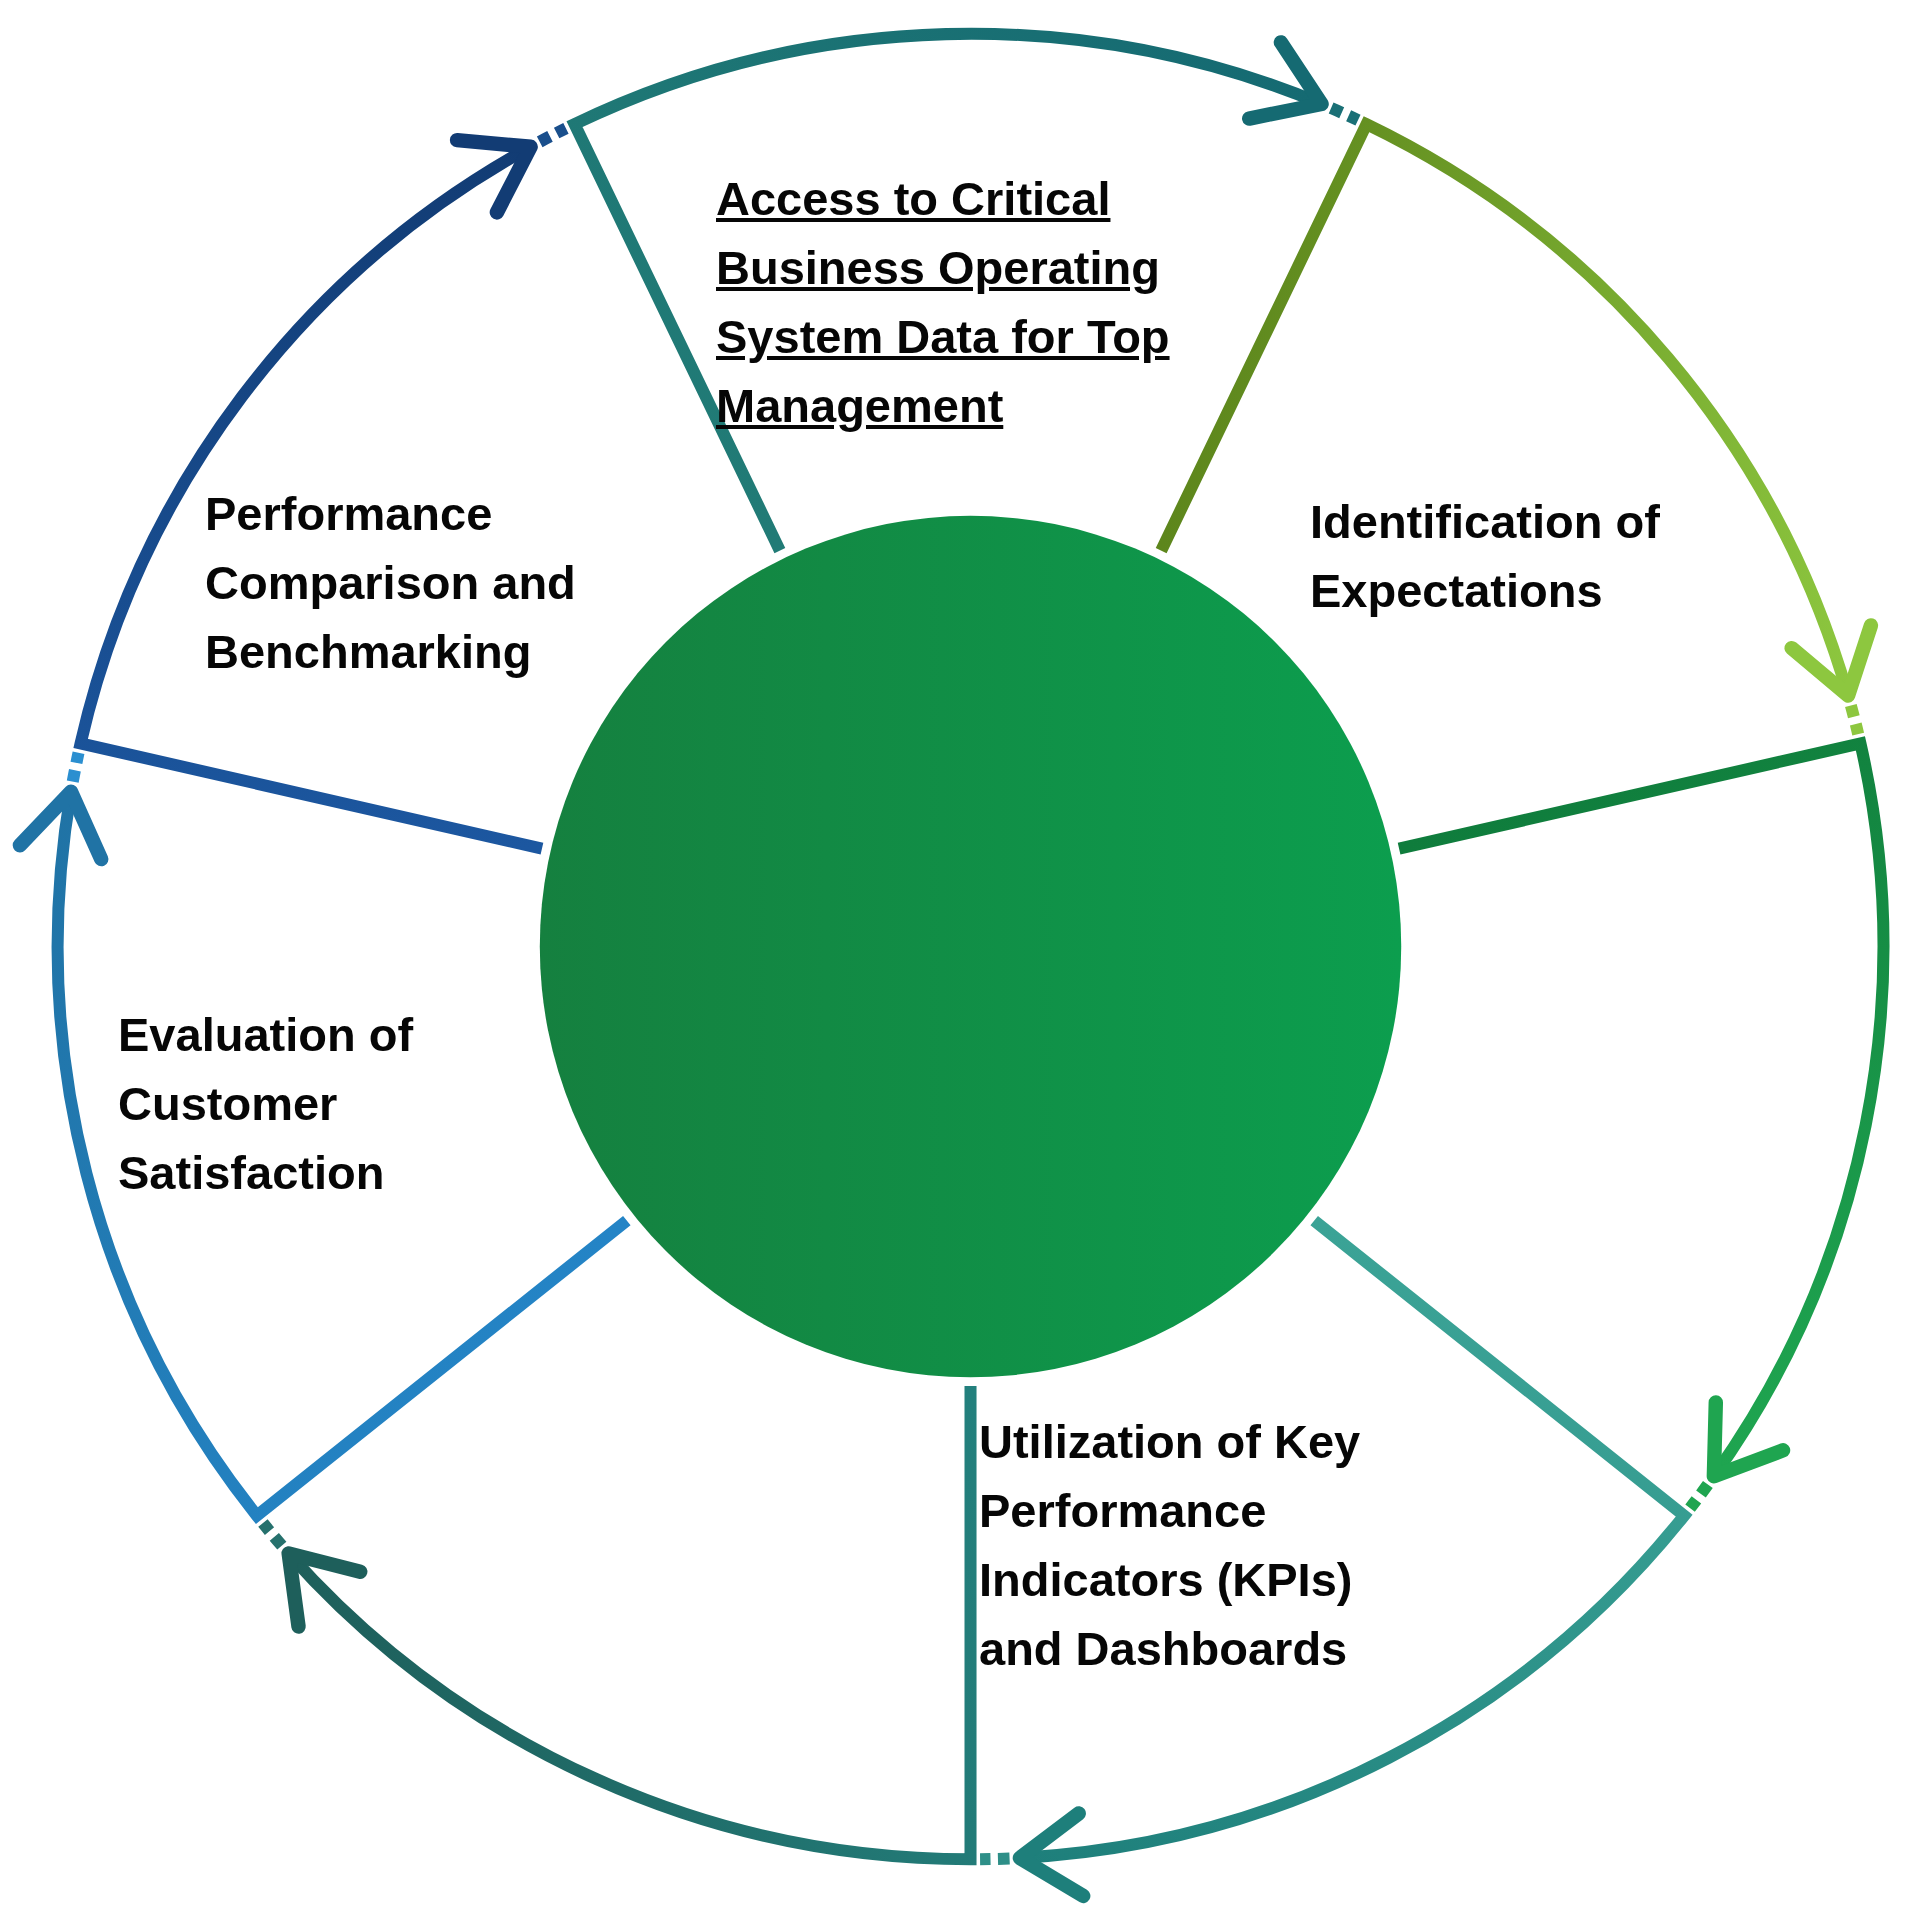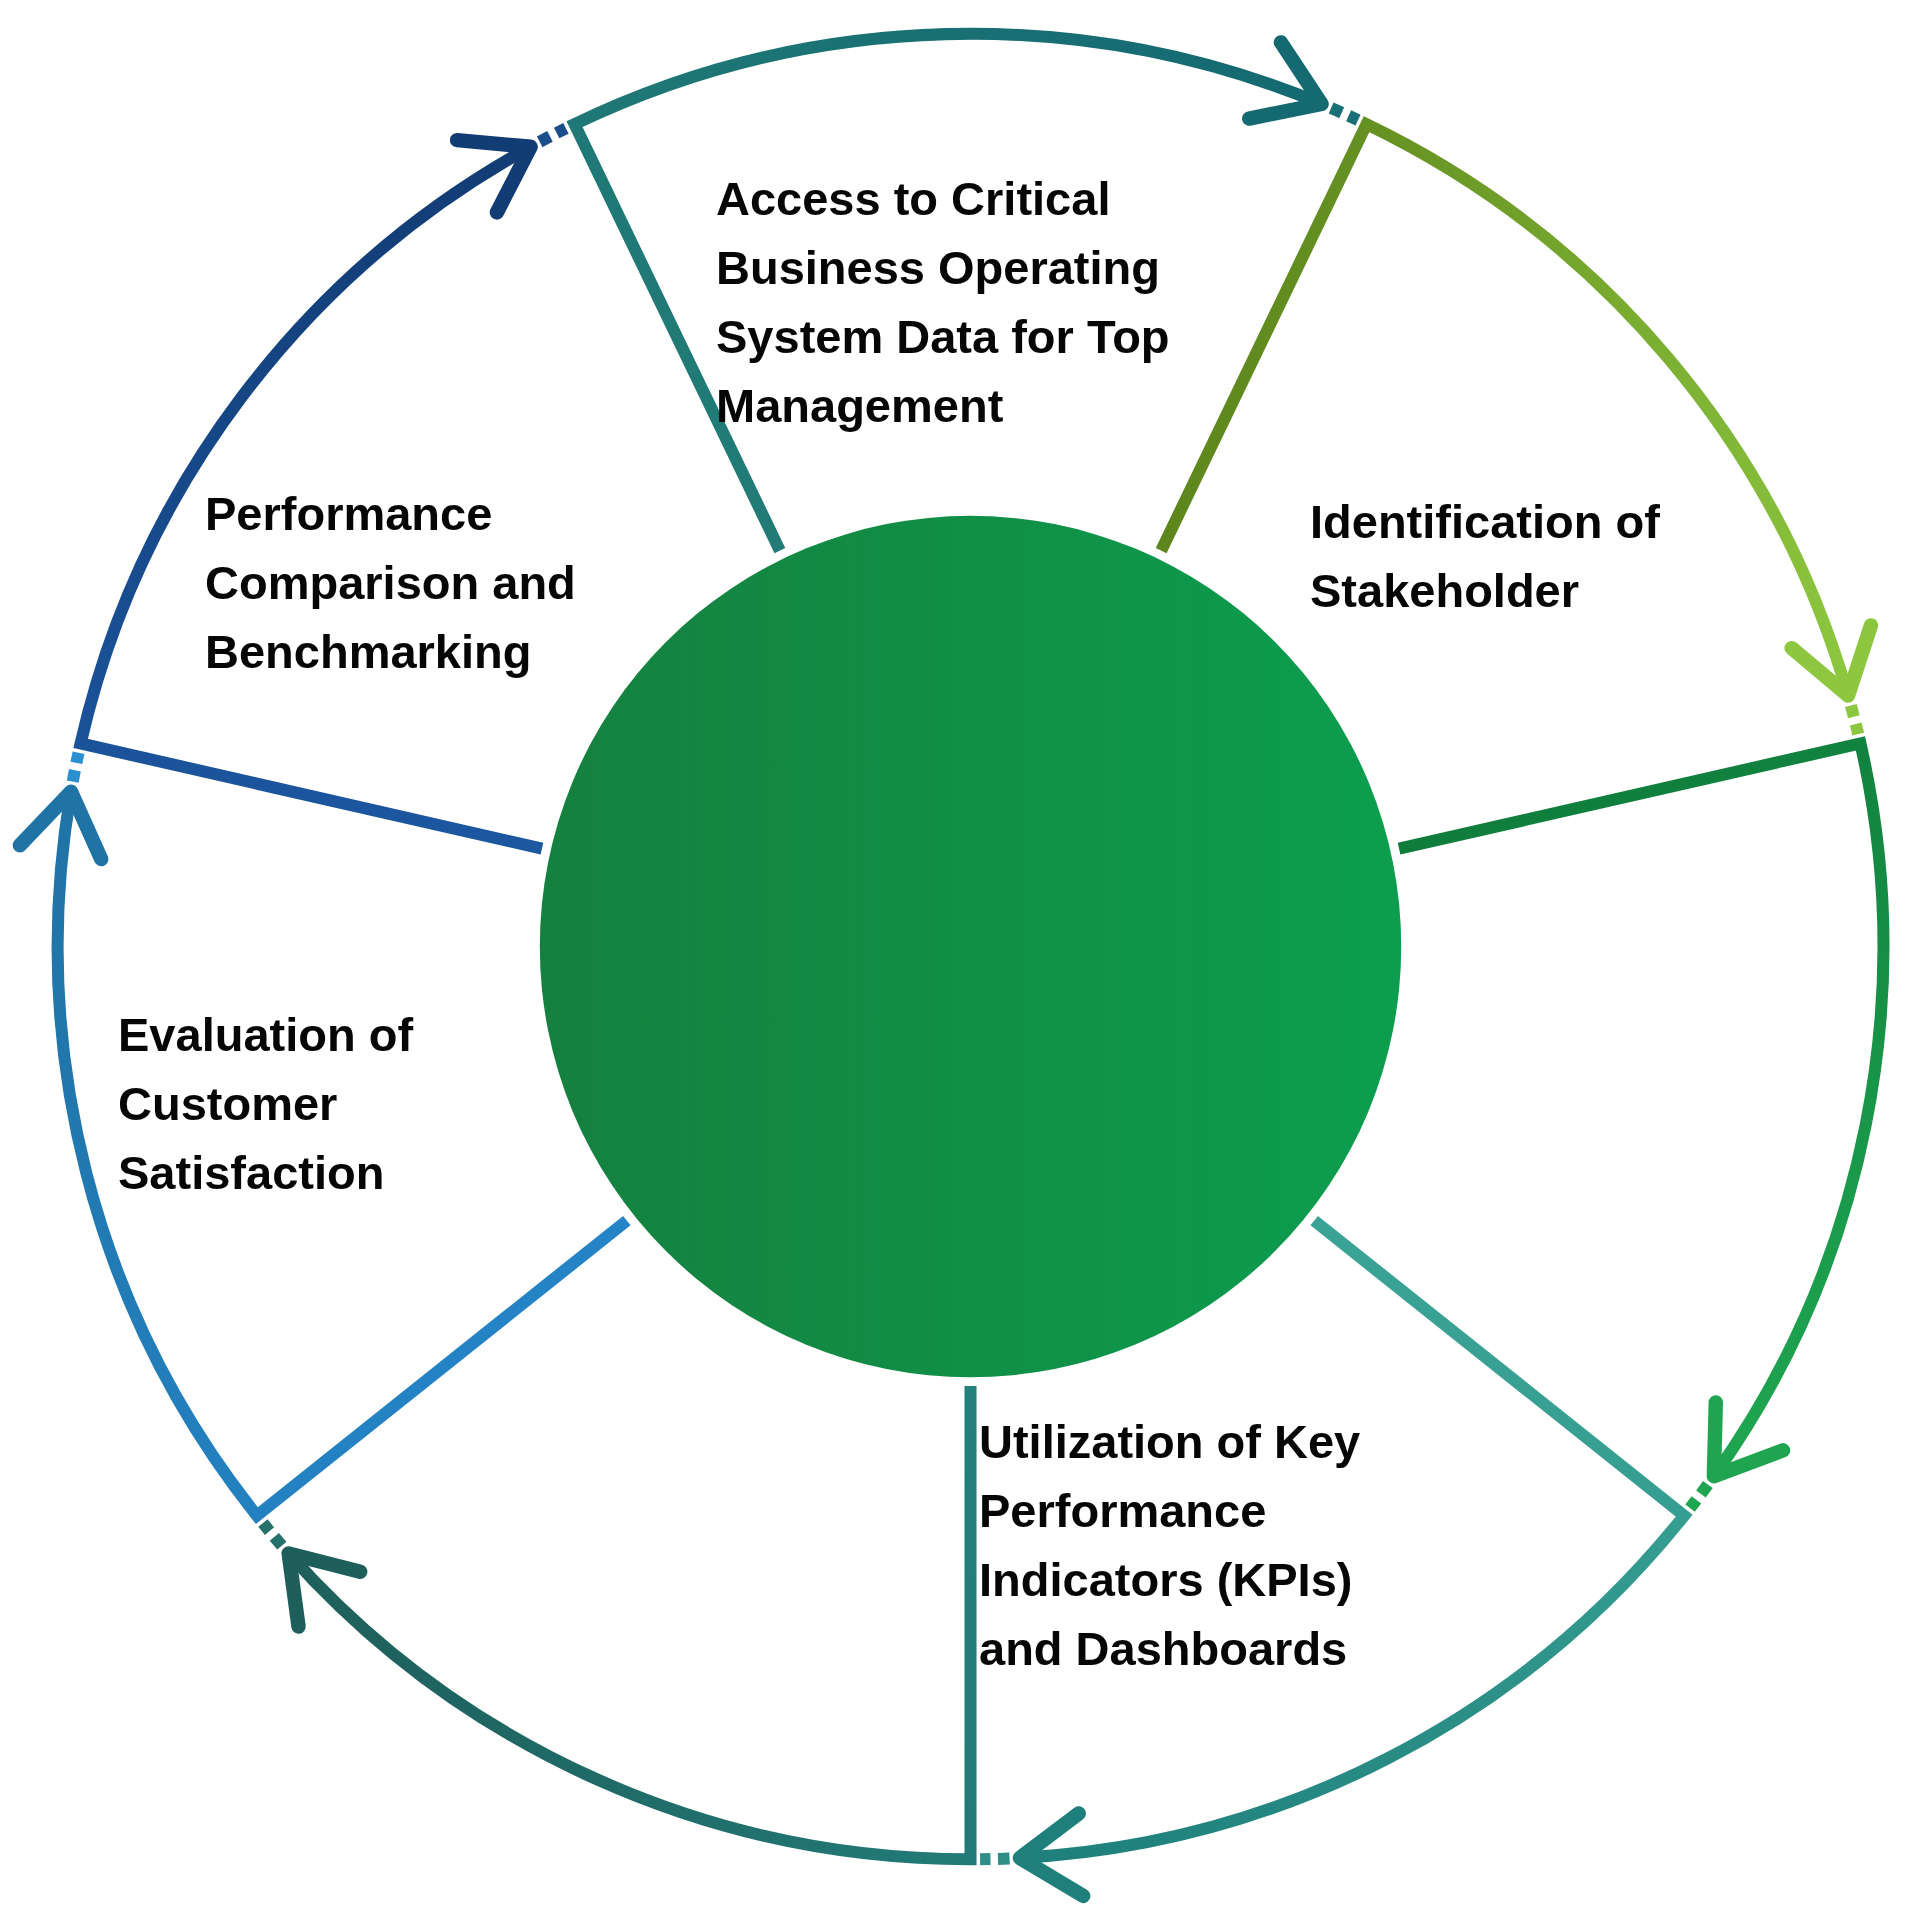--- a/index.html
+++ b/index.html
@@ -13,21 +13,21 @@
   .stage svg{position:absolute;left:0;top:0;}
   .lbl{
     position:absolute;
     font-weight:700;
     font-size:47px;
     line-height:69px;
     color:#060606;
     white-space:pre-line;
     letter-spacing:0px;
   }
-  .lbl-access      {left:716px;  top:164px;}
+  .lbl-access      {left:716px;  top:164px;text-decoration:underline;}
   .lbl-identification{left:1310px;top:487px;}
   .lbl-risk        {left:1430px; top:1026px;}
   .lbl-utilization {left:979px; top:1407px;}
   .lbl-alignment   {left:464px;  top:1432px;}
   .lbl-evaluation  {left:118px;  top:972px;margin-top:28px;}
   .lbl-performance {left:205px;  top:479px;}
 </style>
 </head>
 <body>
 
@@ -96,21 +96,21 @@
       <path d="M 569.9 174.6 L 661.6 182.9 L 619.5 264.7" fill="none" stroke="#123C74" stroke-width="18" stroke-linecap="round" stroke-linejoin="round"></path>
       <path d="M 672.9 176.7 A 1138 1138 0 0 1 685.7 170.0" fill="none" stroke="#1A4F8C" stroke-width="15"></path>
       <path d="M 694.0 165.7 A 1138 1138 0 0 1 705.6 159.9" fill="none" stroke="#1A4F8C" stroke-width="15"></path>
     </svg>
 
   <div class="lbl lbl-access">Access to Critical
 Business Operating
 System Data for Top
 Management</div>
   <div class="lbl lbl-identification">Identification of
-Stakeholder</div>
+Expectations</div>
   <div class="lbl lbl-utilization">Utilization of Key
 Performance
 Indicators (KPIs)
 and Dashboards</div>
   <div class="lbl lbl-evaluation">Evaluation of
 Customer
 Satisfaction</div>
   <div class="lbl lbl-performance">Performance
 Comparison and
 Benchmarking</div>

